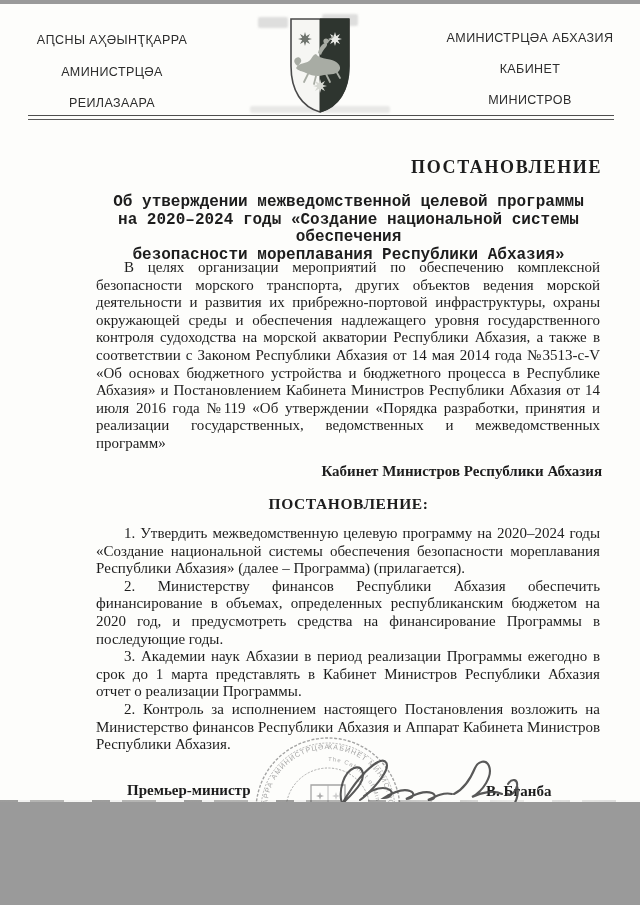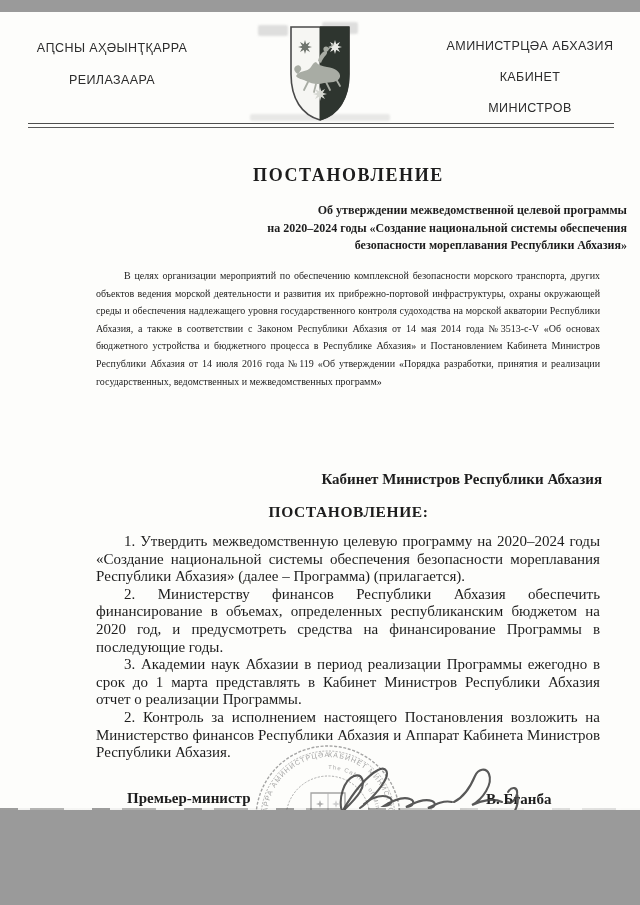--- a/index.html
+++ b/index.html
@@ -1,17 +1,17 @@
 <!DOCTYPE html>
 <html><head>
 <meta charset="utf-8">
 <style>
   html,body{margin:0;padding:0;background:#9a9a9a;}
   .page{
-    position:relative;width:640px;height:798px;margin:12px auto;
+    position:relative;width:640px;height:798px;margin:4px auto;
     background:#fdfdfb;overflow:hidden;
     font-family:"Liberation Serif",serif;color:#1d1d1d;
   }
   
   .hdr-block{
     position:absolute;top:27px;width:200px;text-align:center;
     font-family:"Liberation Sans",sans-serif;font-size:12.5px;
     color:#2c2c2c;letter-spacing:.4px;font-weight:500;
   }
   .hdr-left{left:12px;}
@@ -21,31 +21,31 @@
   .smudge{position:absolute;background:#b9b9b9;opacity:.45;border-radius:2px;filter:blur(1px);}
   .smudge.s1{left:258px;top:13px;width:30px;height:11px;}
   .smudge.s2{left:322px;top:10px;width:36px;height:12px;}
   .smudge.s3{left:250px;top:102px;width:140px;height:7px;opacity:.3;}
   .rule{
     position:absolute;left:28px;right:26px;top:111px;height:3px;
     border-top:1.7px solid #4e4e4e;border-bottom:1.2px solid #5a5a5a;
   }
   
   .doc-title{
-    position:absolute;left:95px;width:507px;top:153px;text-align:center;
+    position:absolute;left:95px;width:507px;top:153px;text-align:right;
     font-size:18px;font-weight:bold;letter-spacing:1.6px;
   }
   .doc-subtitle{
-    position:absolute;left:70px;width:557px;top:190px;text-align:right;
-    font-size:12px;font-weight:bold;line-height:17.6px;
+    position:absolute;left:70px;width:557px;top:190px;text-align:center;
+    font-size:16px;font-weight:bold;line-height:17.6px;font-family:Liberation Mono, monospace;
   }
   .doc-subtitle span{display:block;}
   .preamble{
     position:absolute;left:96px;width:504px;top:255px;
-    font-size:10px;line-height:17.6px;text-align:justify;text-indent:28px;
+    font-size:15px;line-height:17.6px;text-align:justify;text-indent:28px;
   }
   .resolver{
     position:absolute;left:95px;width:507px;top:459px;text-align:right;
     font-size:15px;font-weight:bold;font-family:Liberation Serif, serif;
   }
   .resolves{
     position:absolute;left:95px;width:507px;top:491px;text-align:center;
     font-size:15.5px;font-weight:bold;letter-spacing:.6px;
   }
   .items{
@@ -72,20 +72,21 @@
             mask-image:linear-gradient(90deg,#000 0,#000 55%,rgba(0,0,0,.25) 80%,rgba(0,0,0,.45) 100%);
   }
 </style>
 </head>
 <body>
 
 <div class="page">
 
   <div class="hdr-block hdr-left">
     <div class="hline">АԤСНЫ АҲӘЫНҬҚАРРА</div>
+    <div class="hline">АМИНИСТРЦӘА</div>
     <div class="hline">РЕИЛАЗААРА</div>
   </div>
 
   <div class="hdr-block hdr-right">
     <div class="hline">АМИНИСТРЦӘА АБХАЗИЯ</div>
     <div class="hline">КАБИНЕТ</div>
     <div class="hline">МИНИСТРОВ</div>
   </div>
 
   <div class="smudge s1"></div>

